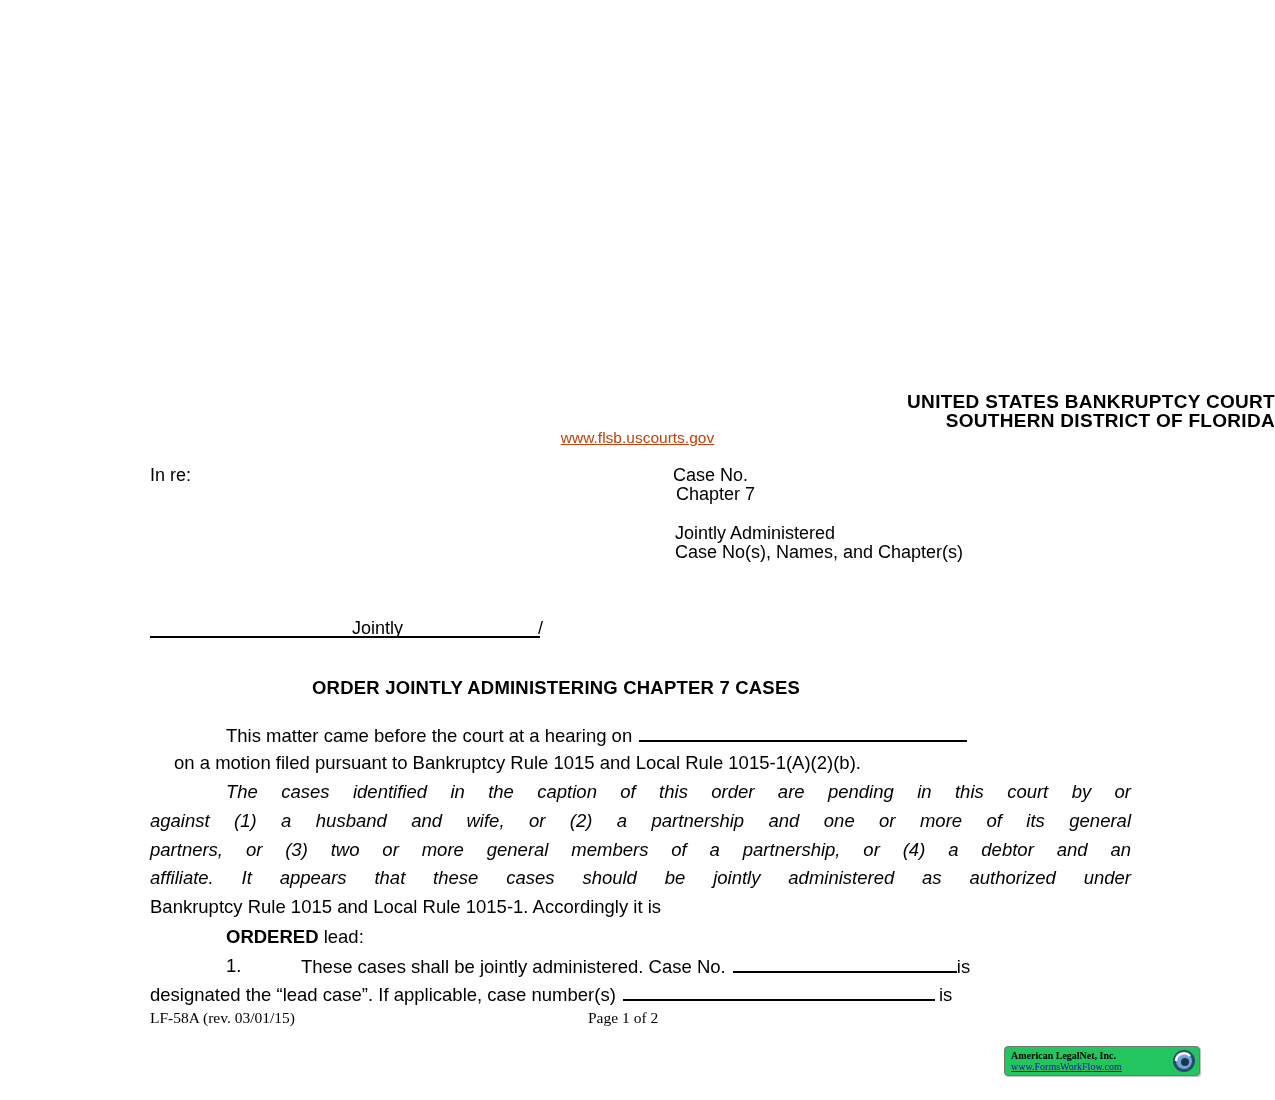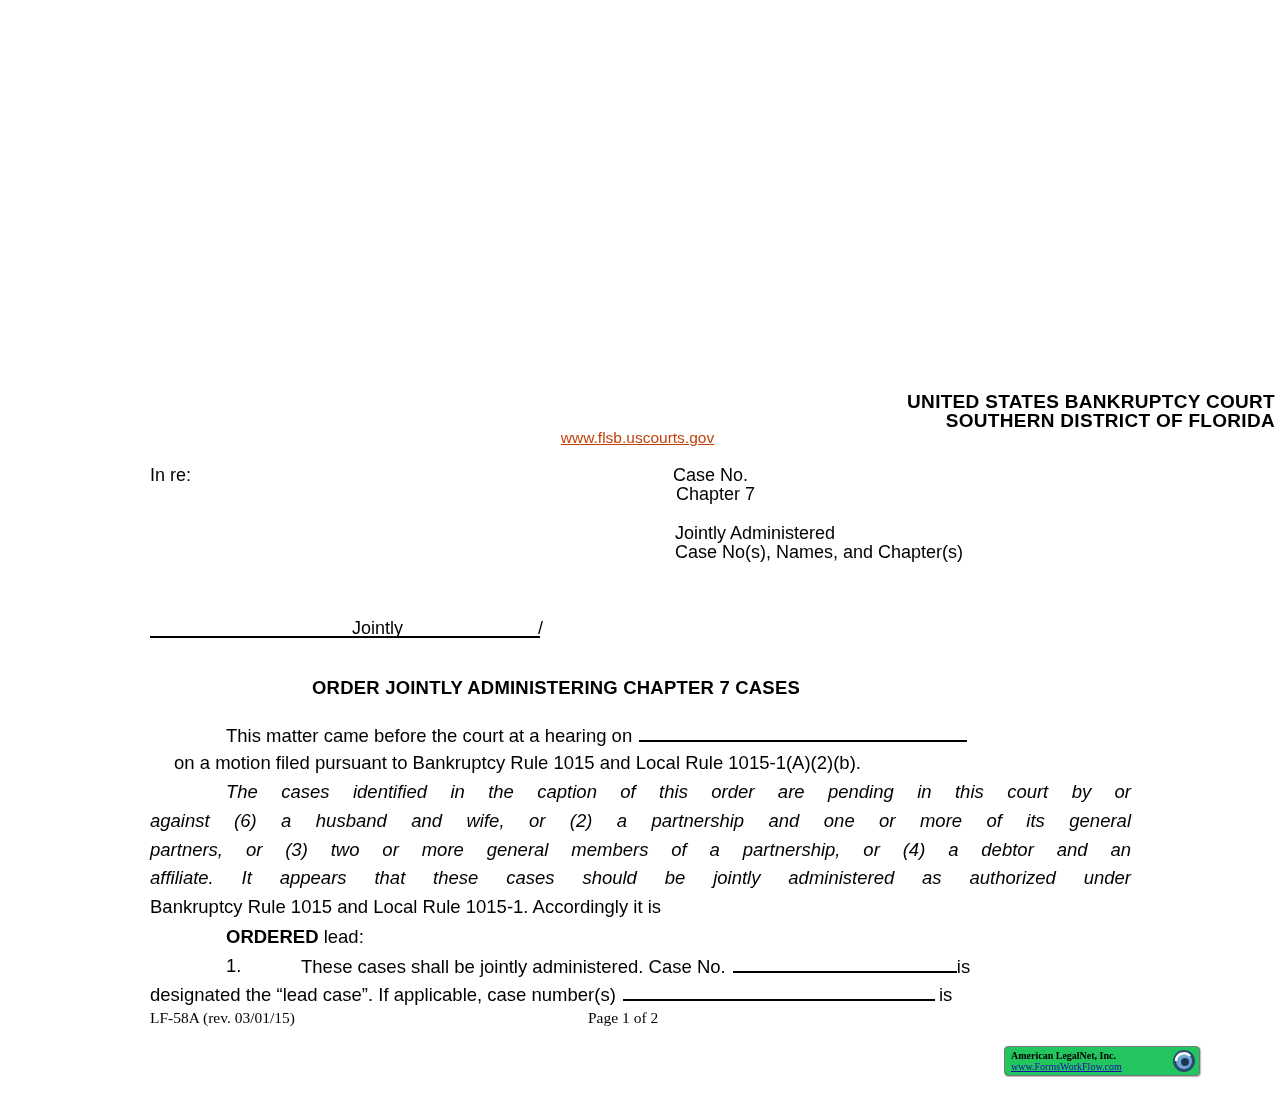--- a/index.html
+++ b/index.html
@@ -39,21 +39,21 @@
 
   <div class="abs" style="left:312px; top:677px; font-weight:bold; font-size:18.5px; letter-spacing:0.2px;">ORDER JOINTLY ADMINISTERING CHAPTER 7 CASES</div>
 
   <div class="abs body" style="left:226px; top:724px;">
     <span>This matter came before the court at a hearing on</span>
     <span class="uline" style="width:328px; margin-left:2px;"></span>
   </div>
   <div class="abs body" style="left:150px; top:752px;margin-left:24px;">on a motion filed pursuant to Bankruptcy Rule 1015 and Local Rule 1015-1(A)(2)(b).</div>
 
   <div class="just" style="top:781px; left:226px; width:905px;">The cases identified in the caption of this order are pending in this court by or</div>
-  <div class="just" style="top:810px;">against (6) a husband and wife, or (2) a partnership and one or more of its general</div>
+  <div class="just" style="top:810px;">against (1) a husband and wife, or (2) a partnership and one or more of its general</div>
   <div class="just" style="top:839px;">partners, or (3) two or more general members of a partnership, or (4) a debtor and an</div>
   <div class="just" style="top:867px;">affiliate.  It appears that these cases should be jointly administered as authorized under</div>
   <div class="abs body" style="left:150px; top:896px;">Bankruptcy Rule 1015 and Local Rule 1015-1.  Accordingly it is</div>
 
   <div class="abs body" style="left:226px; top:926px;">
     <b>ORDERED</b><span> lead:</span>
   </div>
 
   <div class="abs body" style="left:226px; top:955px;">1.</div>
   <div class="abs body" style="left:301px; top:955px;">

